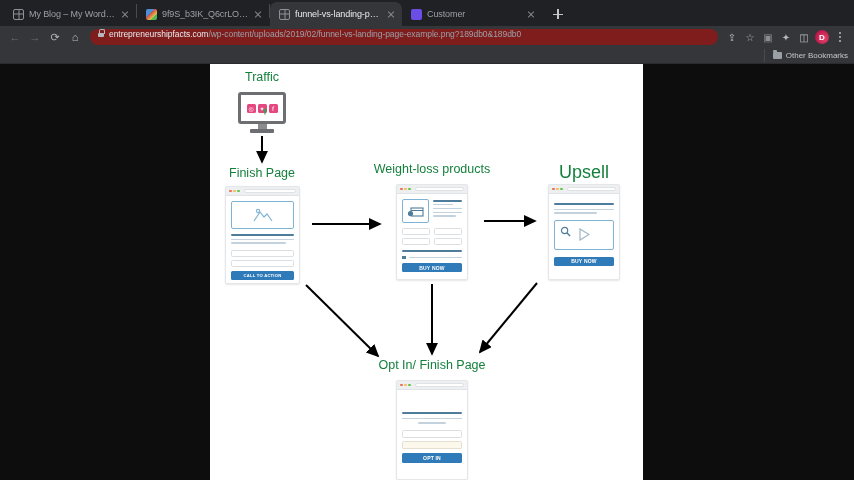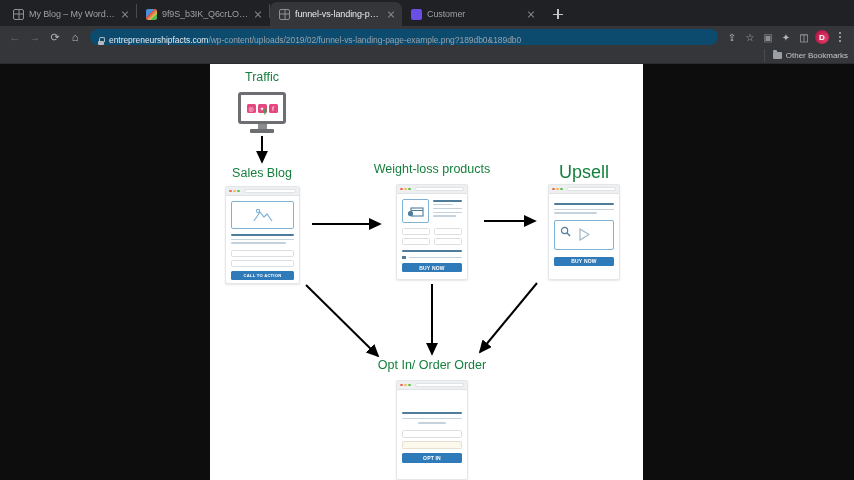--- a/index.html
+++ b/index.html
@@ -88,24 +88,24 @@
   }
   .navbtn {
     width: 20px; height: 20px;
     display: flex; align-items: center; justify-content: center;
     color: #b6b9bd; font-size: 11px; line-height: 1;
   }
   .navbtn.disabled { color: #6c7074; }
   .omnibox {
     flex: 1 1 auto;
     height: 16px;
-    background: #0c4a6e;
+    background: #7f1d1d;
     border-radius: 8px;
     margin: 0 5px;
-    display: flex; align-items: flex-end;
+    display: flex; align-items: flex-start;
     padding: 0 8px;
     gap: 5px;
     overflow: hidden;
   }
   .lock {
     width: 6px; height: 8px; position: relative; flex: 0 0 6px;
   }
   .lock::before {
     content: ""; position: absolute; bottom: 0; left: 0;
     width: 6px; height: 4.5px; background: #b6b9bd; border-radius: 1px;
@@ -323,21 +323,21 @@
           <div class="monitor-screen" style="width:48px; height:32px;">
             <span class="soc">◎</span>
             <span class="soc">✦</span>
             <span class="soc">f</span>
             <span class="cursor"></span>
           </div>
           <div class="monitor-neck" style="width:9px; height:5px;"></div>
           <div class="monitor-base" style="width:24px; height:3.5px;"></div>
         </div>
 
-        <div class="dlabel" style="left:52px; top:102px; font-size:12.5px;">Sales Blog</div>
+        <div class="dlabel" style="left:52px; top:102px; font-size:12.5px;">Finish Page</div>
 
         <div class="mock" style="left:15px; top:122px; width:75px; height:98px;">
           <div class="mock-chrome">
             <span class="dot r"></span>
             <span class="dot y"></span>
             <span class="dot g"></span>
             <span class="mock-urlbar"></span>
           </div>
           <div class="mock-body">
             <div class="imgbox" style="height:28px;">
@@ -417,21 +417,21 @@
                 <line x1="7.4" y1="7.4" x2="11" y2="11" stroke="#4e7d9b" stroke-width="1.5"></line>
               </svg>
               <svg width="12" height="13" viewBox="0 0 12 13">
                 <polygon points="2,1 11,6.5 2,12" fill="none" stroke="#9fb6c4" stroke-width="1.2"></polygon>
               </svg>
             </div>
             <div class="cta" style="height:9px; margin-top:7px; font-size:5px;">BUY NOW</div>
           </div>
         </div>
 
-        <div class="dlabel" style="left:222px; top:294px; font-size:12.5px;">Opt In/ Order Order</div>
+        <div class="dlabel" style="left:222px; top:294px; font-size:12.5px;">Opt In/ Finish Page</div>
 
         <div class="mock" style="left:186px; top:316px; width:72px; height:100px;">
           <div class="mock-chrome">
             <span class="dot r"></span>
             <span class="dot y"></span>
             <span class="dot g"></span>
             <span class="mock-urlbar"></span>
           </div>
           <div class="mock-body" style="padding-top:22px;">
             <div class="bar dark" style="height:2px;"></div>

